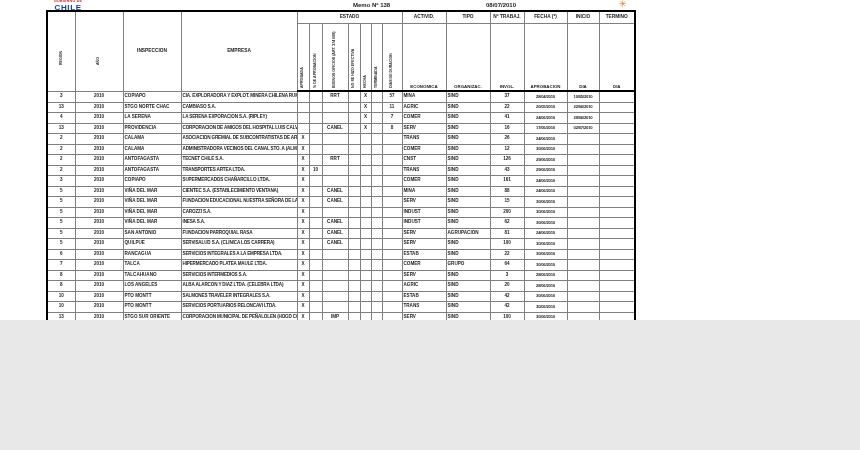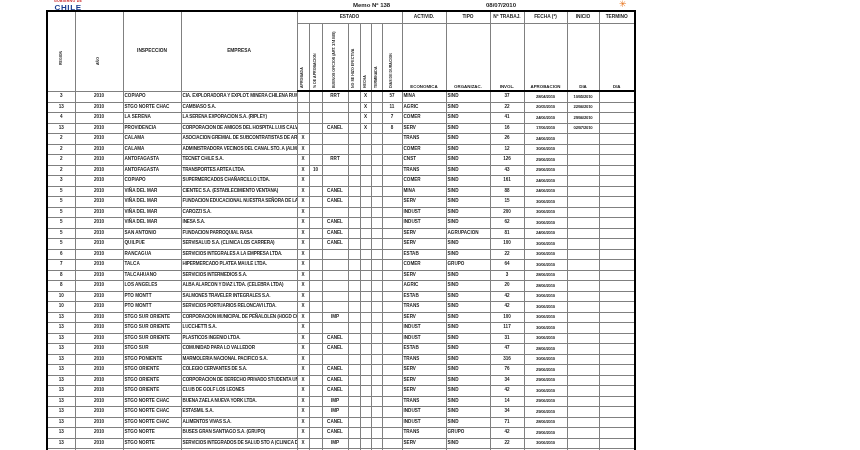--- a/index.html
+++ b/index.html
@@ -1,17 +1,17 @@
 <!DOCTYPE html>
 <html><head>
 <meta charset="utf-8">
 <style>
   html,body{margin:0;padding:0;background:#e8e8e8;}
   .sheet{
-    position:relative;width:860px;height:450px;background:#ffffff;overflow:hidden;
+    position:relative;width:860px;height:320px;background:#ffffff;overflow:hidden;
     font-family:"Liberation Sans",sans-serif;color:#1a1a1a;
   }
   
   .gov-logo{position:absolute;left:54px;top:0px;text-align:center;line-height:1;}
   .gov-logo .l1{font-size:3.5px;font-weight:bold;color:#cc2222;letter-spacing:.3px;display:block;}
   .gov-logo .l2{font-size:8px;font-weight:bold;color:#1a3d8f;letter-spacing:.6px;display:block;margin-top:.5px;}
   .memo{position:absolute;left:353px;top:2px;font-size:6px;font-weight:bold;}
   .repdate{position:absolute;left:486px;top:2px;font-size:6px;font-weight:bold;}
   .star{position:absolute;left:619px;top:0px;font-size:9px;color:#e87722;line-height:1;}
   

